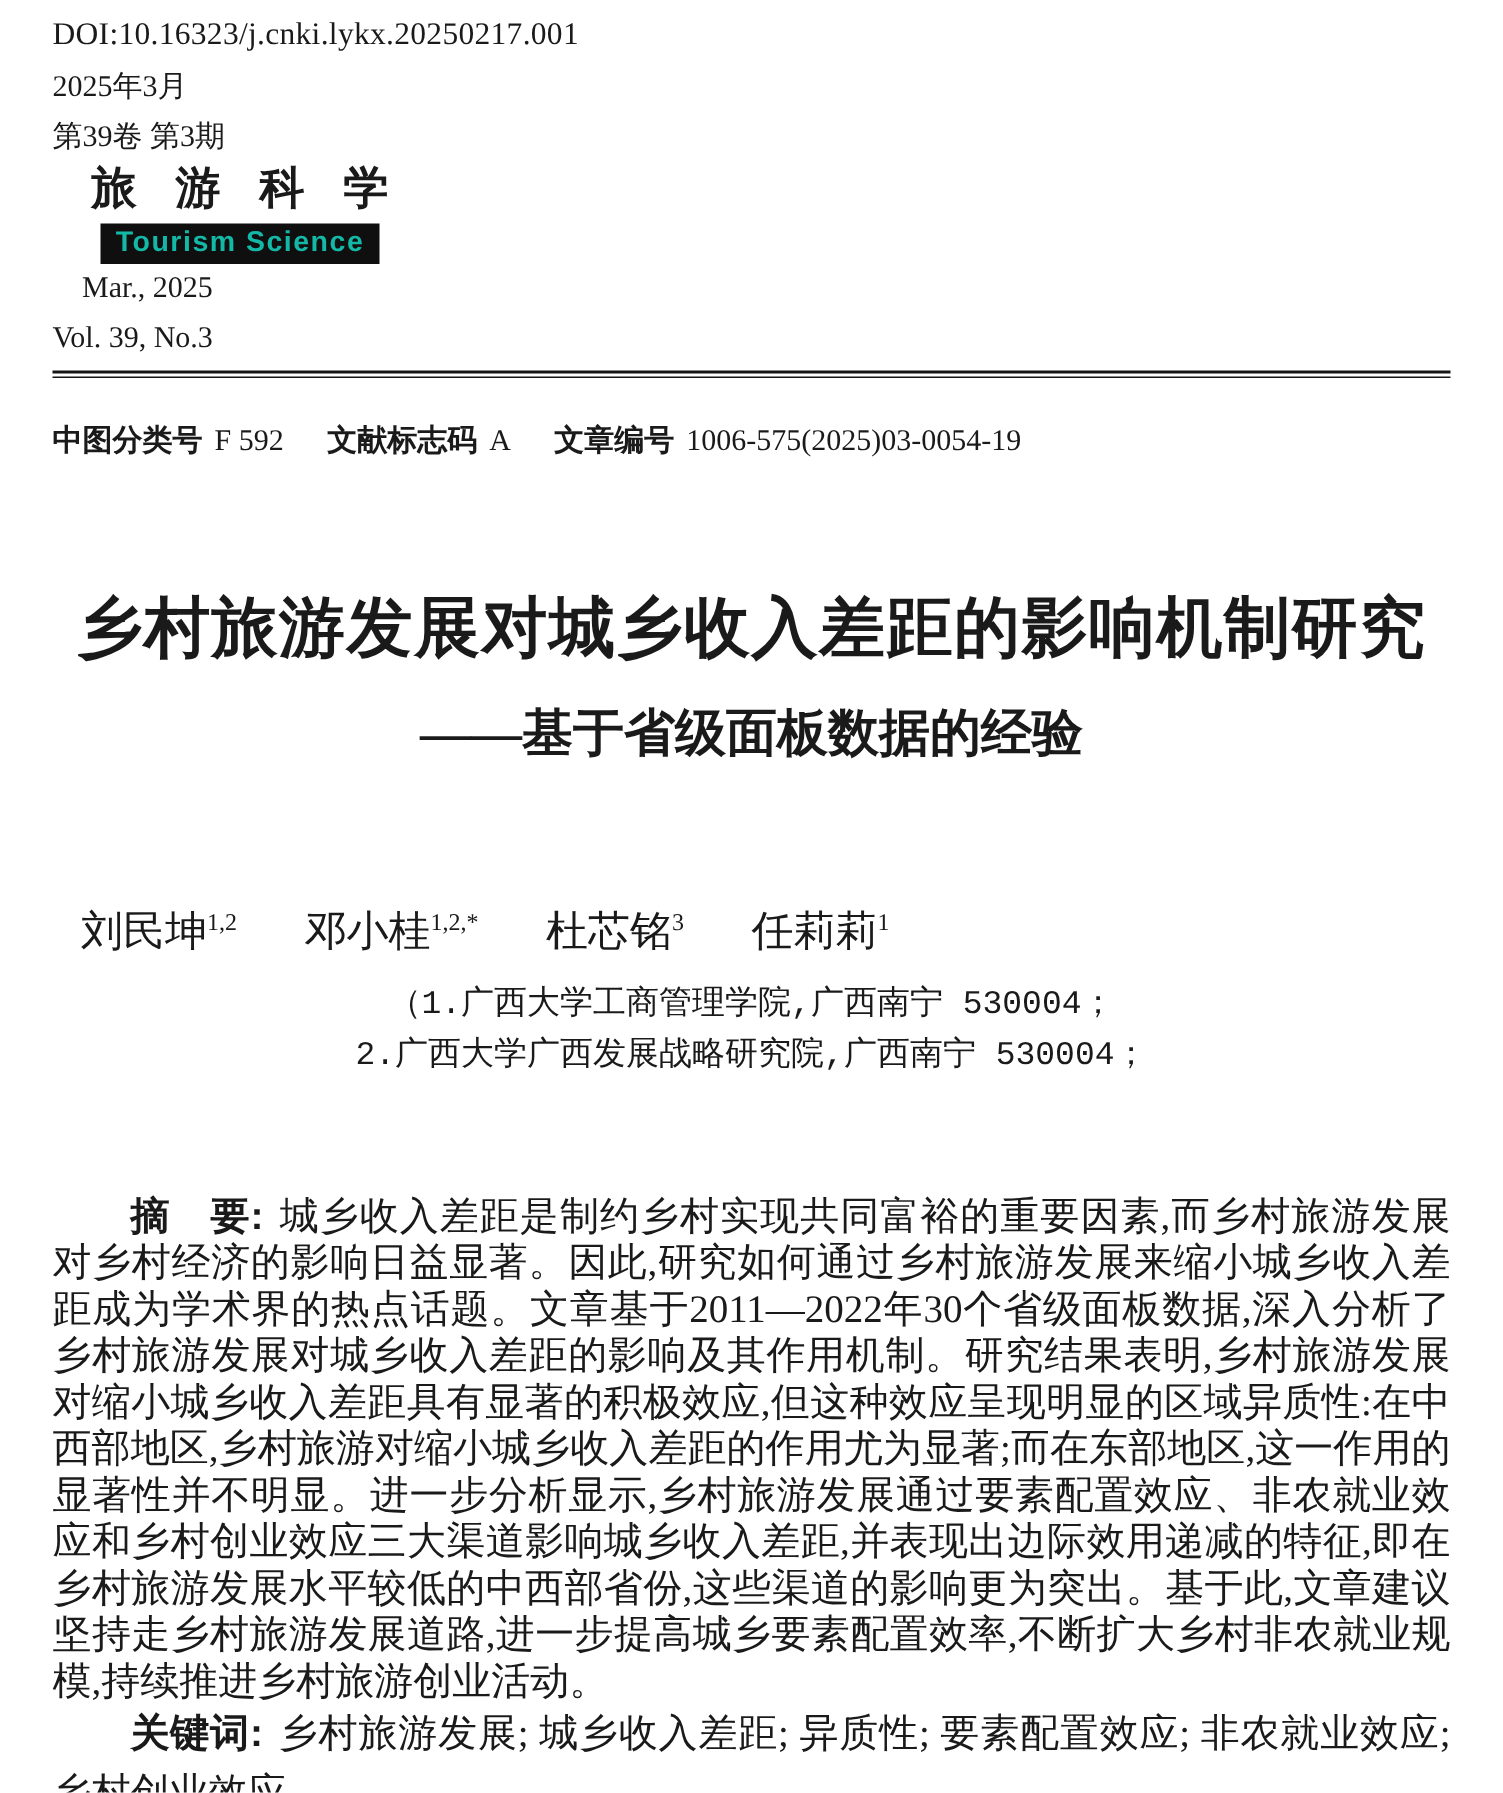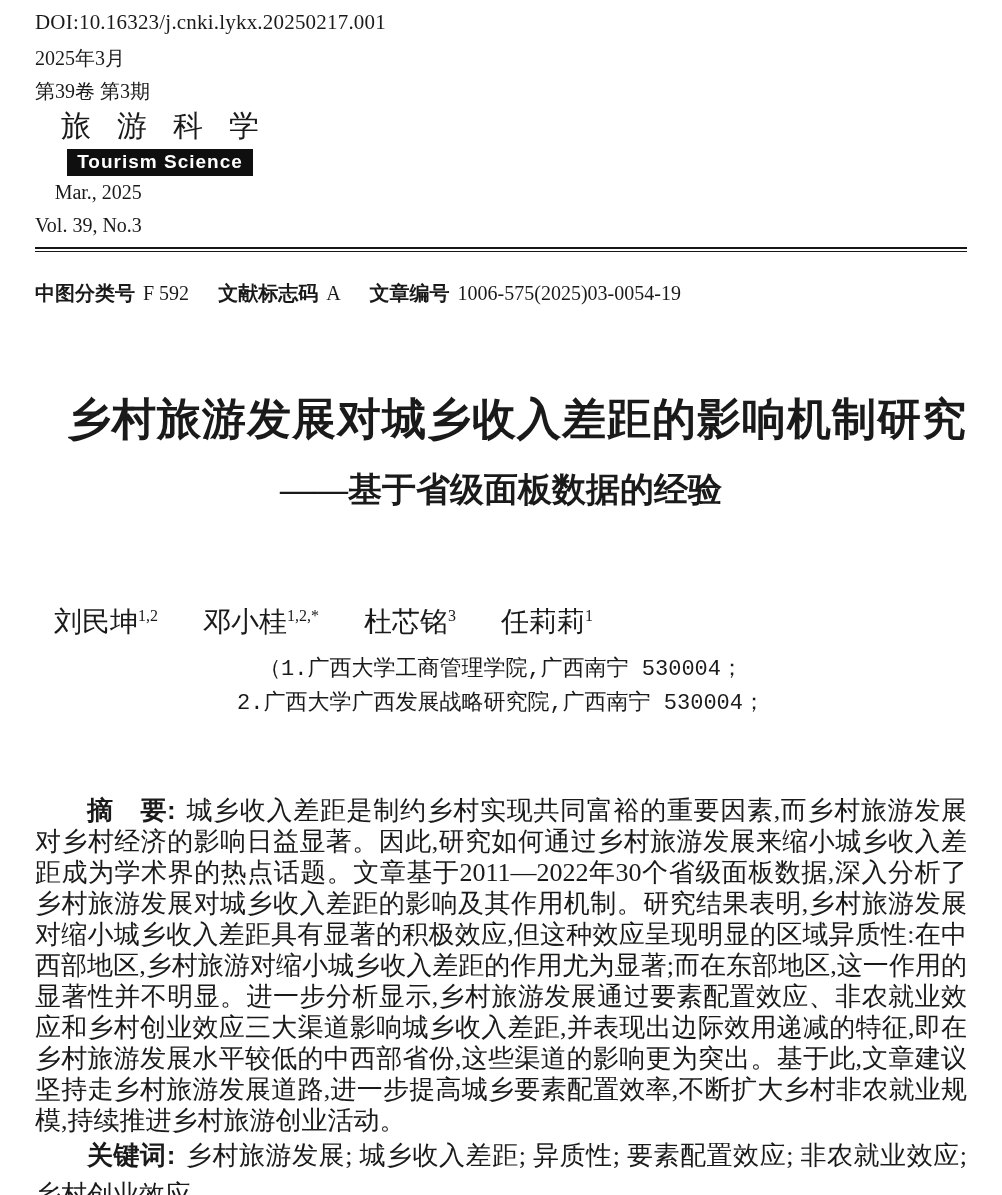--- a/index.html
+++ b/index.html
@@ -12,46 +12,46 @@
 
   
   .doi{font-size:21px;line-height:24px;letter-spacing:0.2px;}
 
   
   .header{display:flex;align-items:flex-start;margin-top:8px;flex-direction:column;}
   .h-left,.h-right{flex:1;font-size:20px;line-height:33px;}
   .h-right{text-align:right;}
   .h-center{flex:0 0 auto;text-align:center;}
   .journal-cn{
-    font-size:30px;font-weight:normal;line-height:36px;
+    font-size:30px;font-weight:bold;line-height:36px;
     letter-spacing:26px;padding-left:26px;
     font-family:"Liberation Serif", serif;
   }
   .journal-en{
     display:inline-block;margin-top:5px;
-    background:#0f0f0f;color:#ffffff;
+    background:#0f0f0f;color:#14b8a6;
     font-family:"Liberation Sans", sans-serif;font-weight:bold;
     font-size:19px;line-height:24px;padding:1px 10px 2px 10px;
     letter-spacing:1px;
   }
 
   
   .rule{margin-top:5px;}
   .rule-thick{height:2px;background:#161616;}
   .rule-thin{height:1px;background:#161616;margin-top:2px;}
 
   
   .meta{margin-top:28px;font-size:20px;white-space:nowrap;}
   .meta-group{margin-right:24px;}
   .meta-label{font-family:"Liberation Sans", sans-serif;font-weight:bold;}
   .meta-value{margin-left:8px;}
 
   
   .title{
-    margin:86px 0 0 0;text-align:right;
+    margin:86px 0 0 0;text-align:center;
     font-family:"Liberation Sans", sans-serif;font-weight:bold;
     font-size:44px;line-height:52px;letter-spacing:1px;
   }
   .subtitle{
     margin:24px 0 0 0;text-align:center;
     font-family:"Liberation Serif", serif;font-weight:bold;
     font-size:34px;line-height:42px;
   }
 
   

